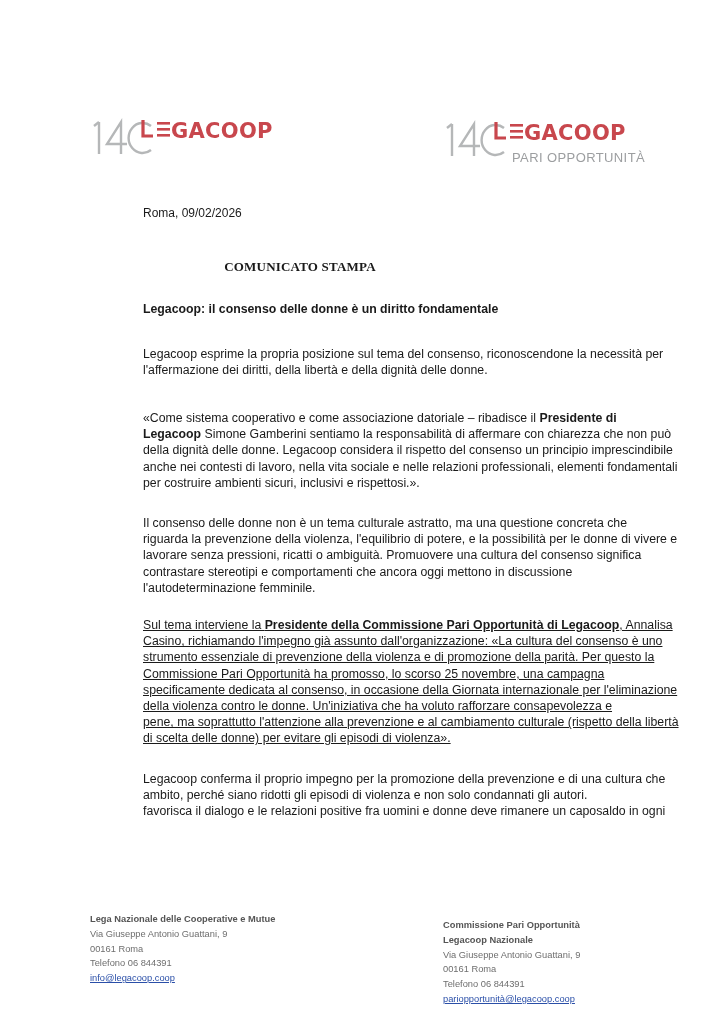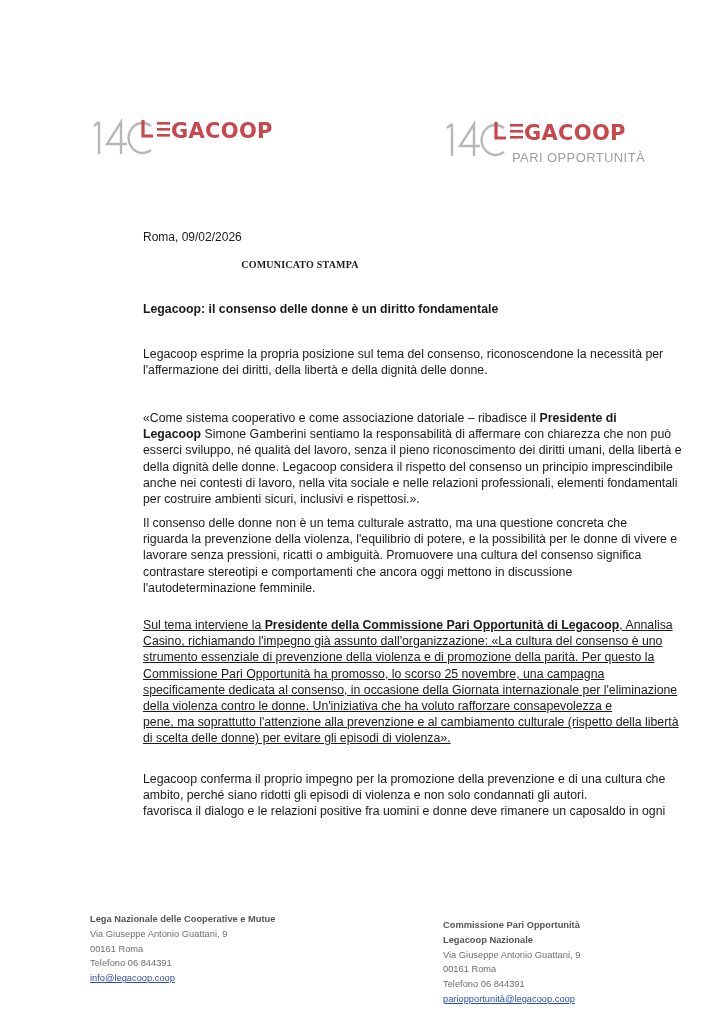--- a/index.html
+++ b/index.html
@@ -1,22 +1,22 @@
 <!DOCTYPE html>
 <html><head>
   <meta charset="utf-8">
   <style>
     html, body { margin: 0; padding: 0; background: #ffffff; }
     body { width: 724px; height: 1024px; position: relative; overflow: hidden; font-family: "Liberation Sans", sans-serif; color: #1a1a1a; }
     .logo { position: absolute; display: flex; align-items: flex-start; }
     .logo-svg { display: block; }
     .logo-text { font-family: "DejaVu Sans", sans-serif; font-weight: bold; color: #c8474d; font-size: 21px; letter-spacing: 0.3px; line-height: 1; }
     .logo-sub { font-family: "Liberation Sans", sans-serif; color: #9c9ea0; font-size: 13px; letter-spacing: 0.4px; text-align: right; }
-    .date { position: absolute; left: 143px; top: 206px; font-size: 12px; margin-top: 24px; }
-    .title { position: absolute; left: 0; width: 600px; top: 259px; text-align: center; font-family: "Liberation Serif", serif; font-weight: bold; font-size: 10px; letter-spacing: 0.2px; }
+    .date { position: absolute; left: 143px; top: 206px; font-size: 12px; }
+    .title { position: absolute; left: 0; width: 600px; top: 259px; text-align: center; font-family: "Liberation Serif", serif; font-weight: bold; font-size: 13px; letter-spacing: 0.2px; }
     .subtitle { position: absolute; left: 143px; top: 302px; font-weight: bold; font-size: 12.3px; text-align: right; }
     .para { position: absolute; left: 143px; font-size: 12.3px; line-height: 16.2px; white-space: nowrap; }
     .para .line { display: block; }
     .para b { font-weight: bold; }
     .footer { position: absolute; font-size: 9.3px; line-height: 14.8px; color: #6e6e6e; white-space: nowrap; }
     .footer .strong { font-weight: bold; color: #555; display: block; }
     .footer .line { display: block; }
     .footer a { color: #2a4fa8; text-decoration: underline; display: block; }
   </style>
 </head>
@@ -64,21 +64,20 @@
 <div class="subtitle">Legacoop: il consenso delle donne è un diritto fondamentale</div>
 
 <div class="para" style="top:346px;">
   <span class="line">Legacoop esprime la propria posizione sul tema del consenso, riconoscendone la necessità per</span>
   <span class="line">l'affermazione dei diritti, della libertà e della dignità delle donne.</span>
 </div>
 
 <div class="para" style="top:410px;">
   <span class="line"><span>«Come sistema cooperativo e come associazione datoriale – ribadisce il </span><b>Presidente di</b></span>
   <span class="line"><b>Legacoop</b><span> Simone Gamberini sentiamo la responsabilità di affermare con chiarezza che non può</span></span>
-  <span class="line">esserci sviluppo, né qualità del lavoro, senza il pieno riconoscimento dei diritti umani, della libertà e</span>
   <span class="line">della dignità delle donne. Legacoop considera il rispetto del consenso un principio imprescindibile</span>
   <span class="line">anche nei contesti di lavoro, nella vita sociale e nelle relazioni professionali, elementi fondamentali</span>
   <span class="line">per costruire ambienti sicuri, inclusivi e rispettosi.».</span>
 </div>
 
 <div class="para" style="top:515px;">
   <span class="line">Il consenso delle donne non è un tema culturale astratto, ma una questione concreta che</span>
   <span class="line">riguarda la prevenzione della violenza, l'equilibrio di potere, e la possibilità per le donne di vivere e</span>
   <span class="line">lavorare senza pressioni, ricatti o ambiguità. Promuovere una cultura del consenso significa</span>
   <span class="line">contrastare stereotipi e comportamenti che ancora oggi mettono in discussione</span>

